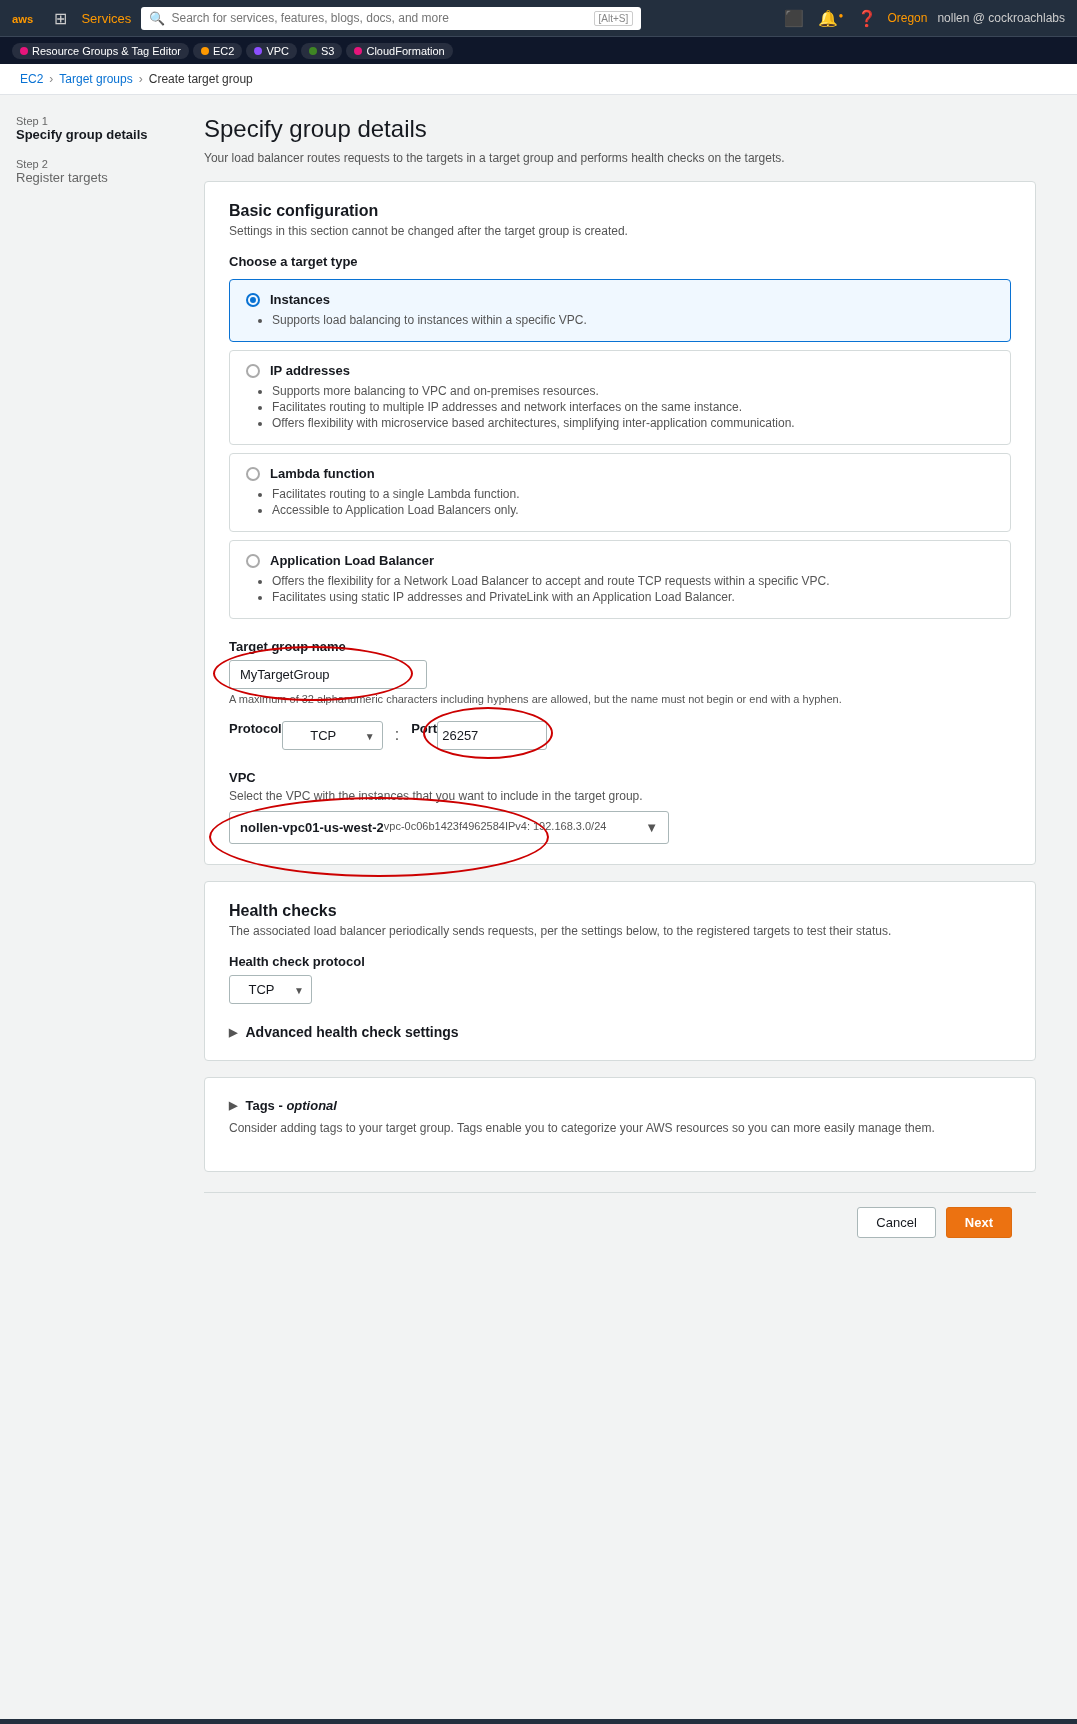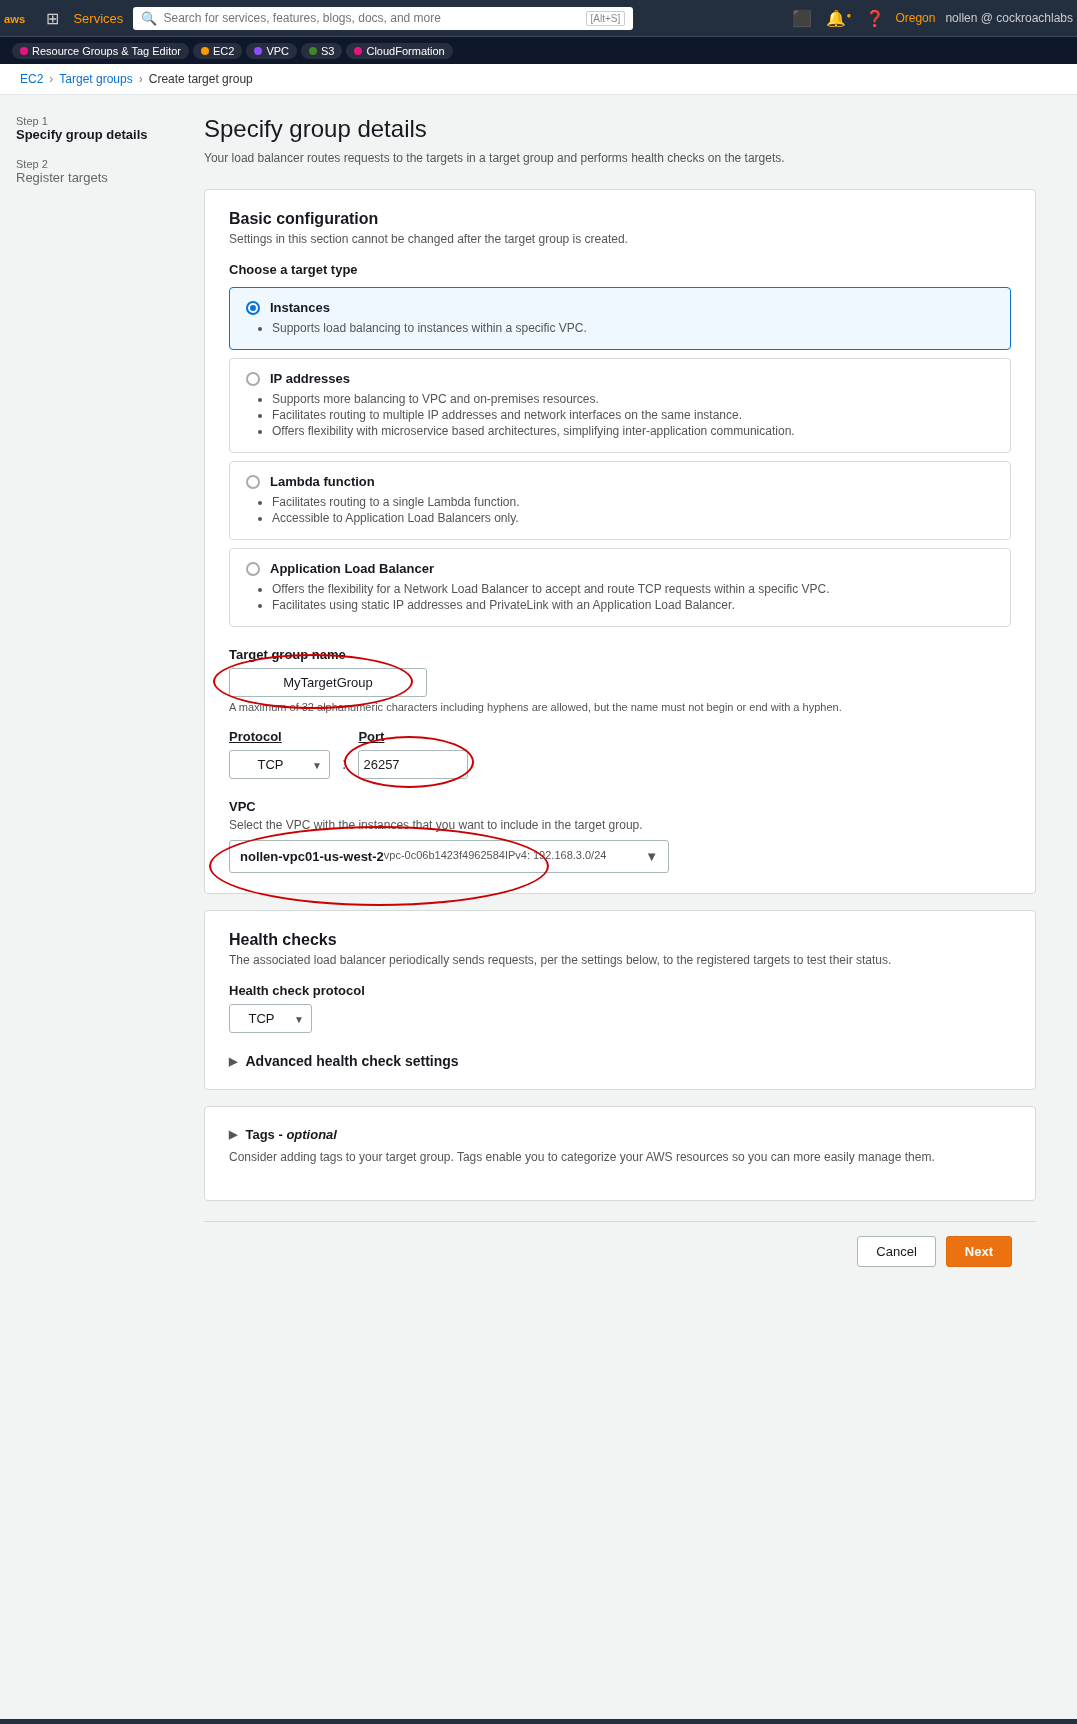--- a/index.html
+++ b/index.html
@@ -4,21 +4,21 @@
   <style>
     * { box-sizing: border-box; margin: 0; padding: 0; }
     body { font-family: 'Amazon Ember', Arial, sans-serif; font-size: 13px; background: #f2f3f3; color: #16191f; }
 
     
     .top-nav {
       background: #232f3e;
       display: flex;
       align-items: center;
       height: 36px;
-      padding: 0 4px;
+      padding: 0 12px;
       gap: 10px;
     }
     .aws-logo {
       width: 32px;
       height: 20px;
       display: flex;
       align-items: center;
     }
     .aws-logo svg { width: 32px; height: 20px; }
     .nav-grid-icon { color: #ccc; font-size: 16px; cursor: pointer; margin-right: 4px; }
@@ -103,21 +103,21 @@
     }
     .page-title {
       font-size: 24px;
       font-weight: 400;
       color: #16191f;
       margin-bottom: 8px;
     }
     .page-subtitle {
       font-size: 12px;
       color: #555;
-      margin-bottom: 24px;
+      margin-bottom: 16px;
     }
 
     
     .card {
       background: #fff;
       border: 1px solid #d5dbdb;
       border-radius: 4px;
       margin-bottom: 16px;
       padding: 20px 24px;
     }
@@ -186,21 +186,21 @@
       padding: 6px 10px;
       border: 1px solid #aab7b8;
       border-radius: 3px;
       font-size: 13px;
       color: #16191f;
       outline: none;
     }
     .form-help { font-size: 11px; color: #555; margin-top: 4px; }
 
     .form-row { display: flex; align-items: flex-end; gap: 12px; margin-top: 16px; }
-    .form-group { display: flex; flex-direction: column; text-decoration: underline; }
+    .form-group { display: flex; flex-direction: row; }
     .form-select-wrap { position: relative; display: inline-block; }
     .form-select {
       padding: 6px 28px 6px 10px;
       border: 1px solid #aab7b8;
       border-radius: 3px;
       font-size: 13px;
       color: #16191f;
       appearance: none;
       background: #fff;
       cursor: pointer;
@@ -286,21 +286,21 @@
       background: #232f3e;
       color: #aaa;
       font-size: 11px;
       padding: 10px 20px;
       display: flex;
       justify-content: space-between;
       align-items: center;
     }
 
     
-    .wide-input { max-width: 440px; width: 100%; text-align: center; }
+    .wide-input { max-width: 440px; width: 100%; }
 
     .port-input {
       width: 110px;
       padding: 6px 4px;
       border: 1px solid #aab7b8;
       border-radius: 3px;
       font-size: 13px;
       color: #16191f;
       outline: none;
     }

